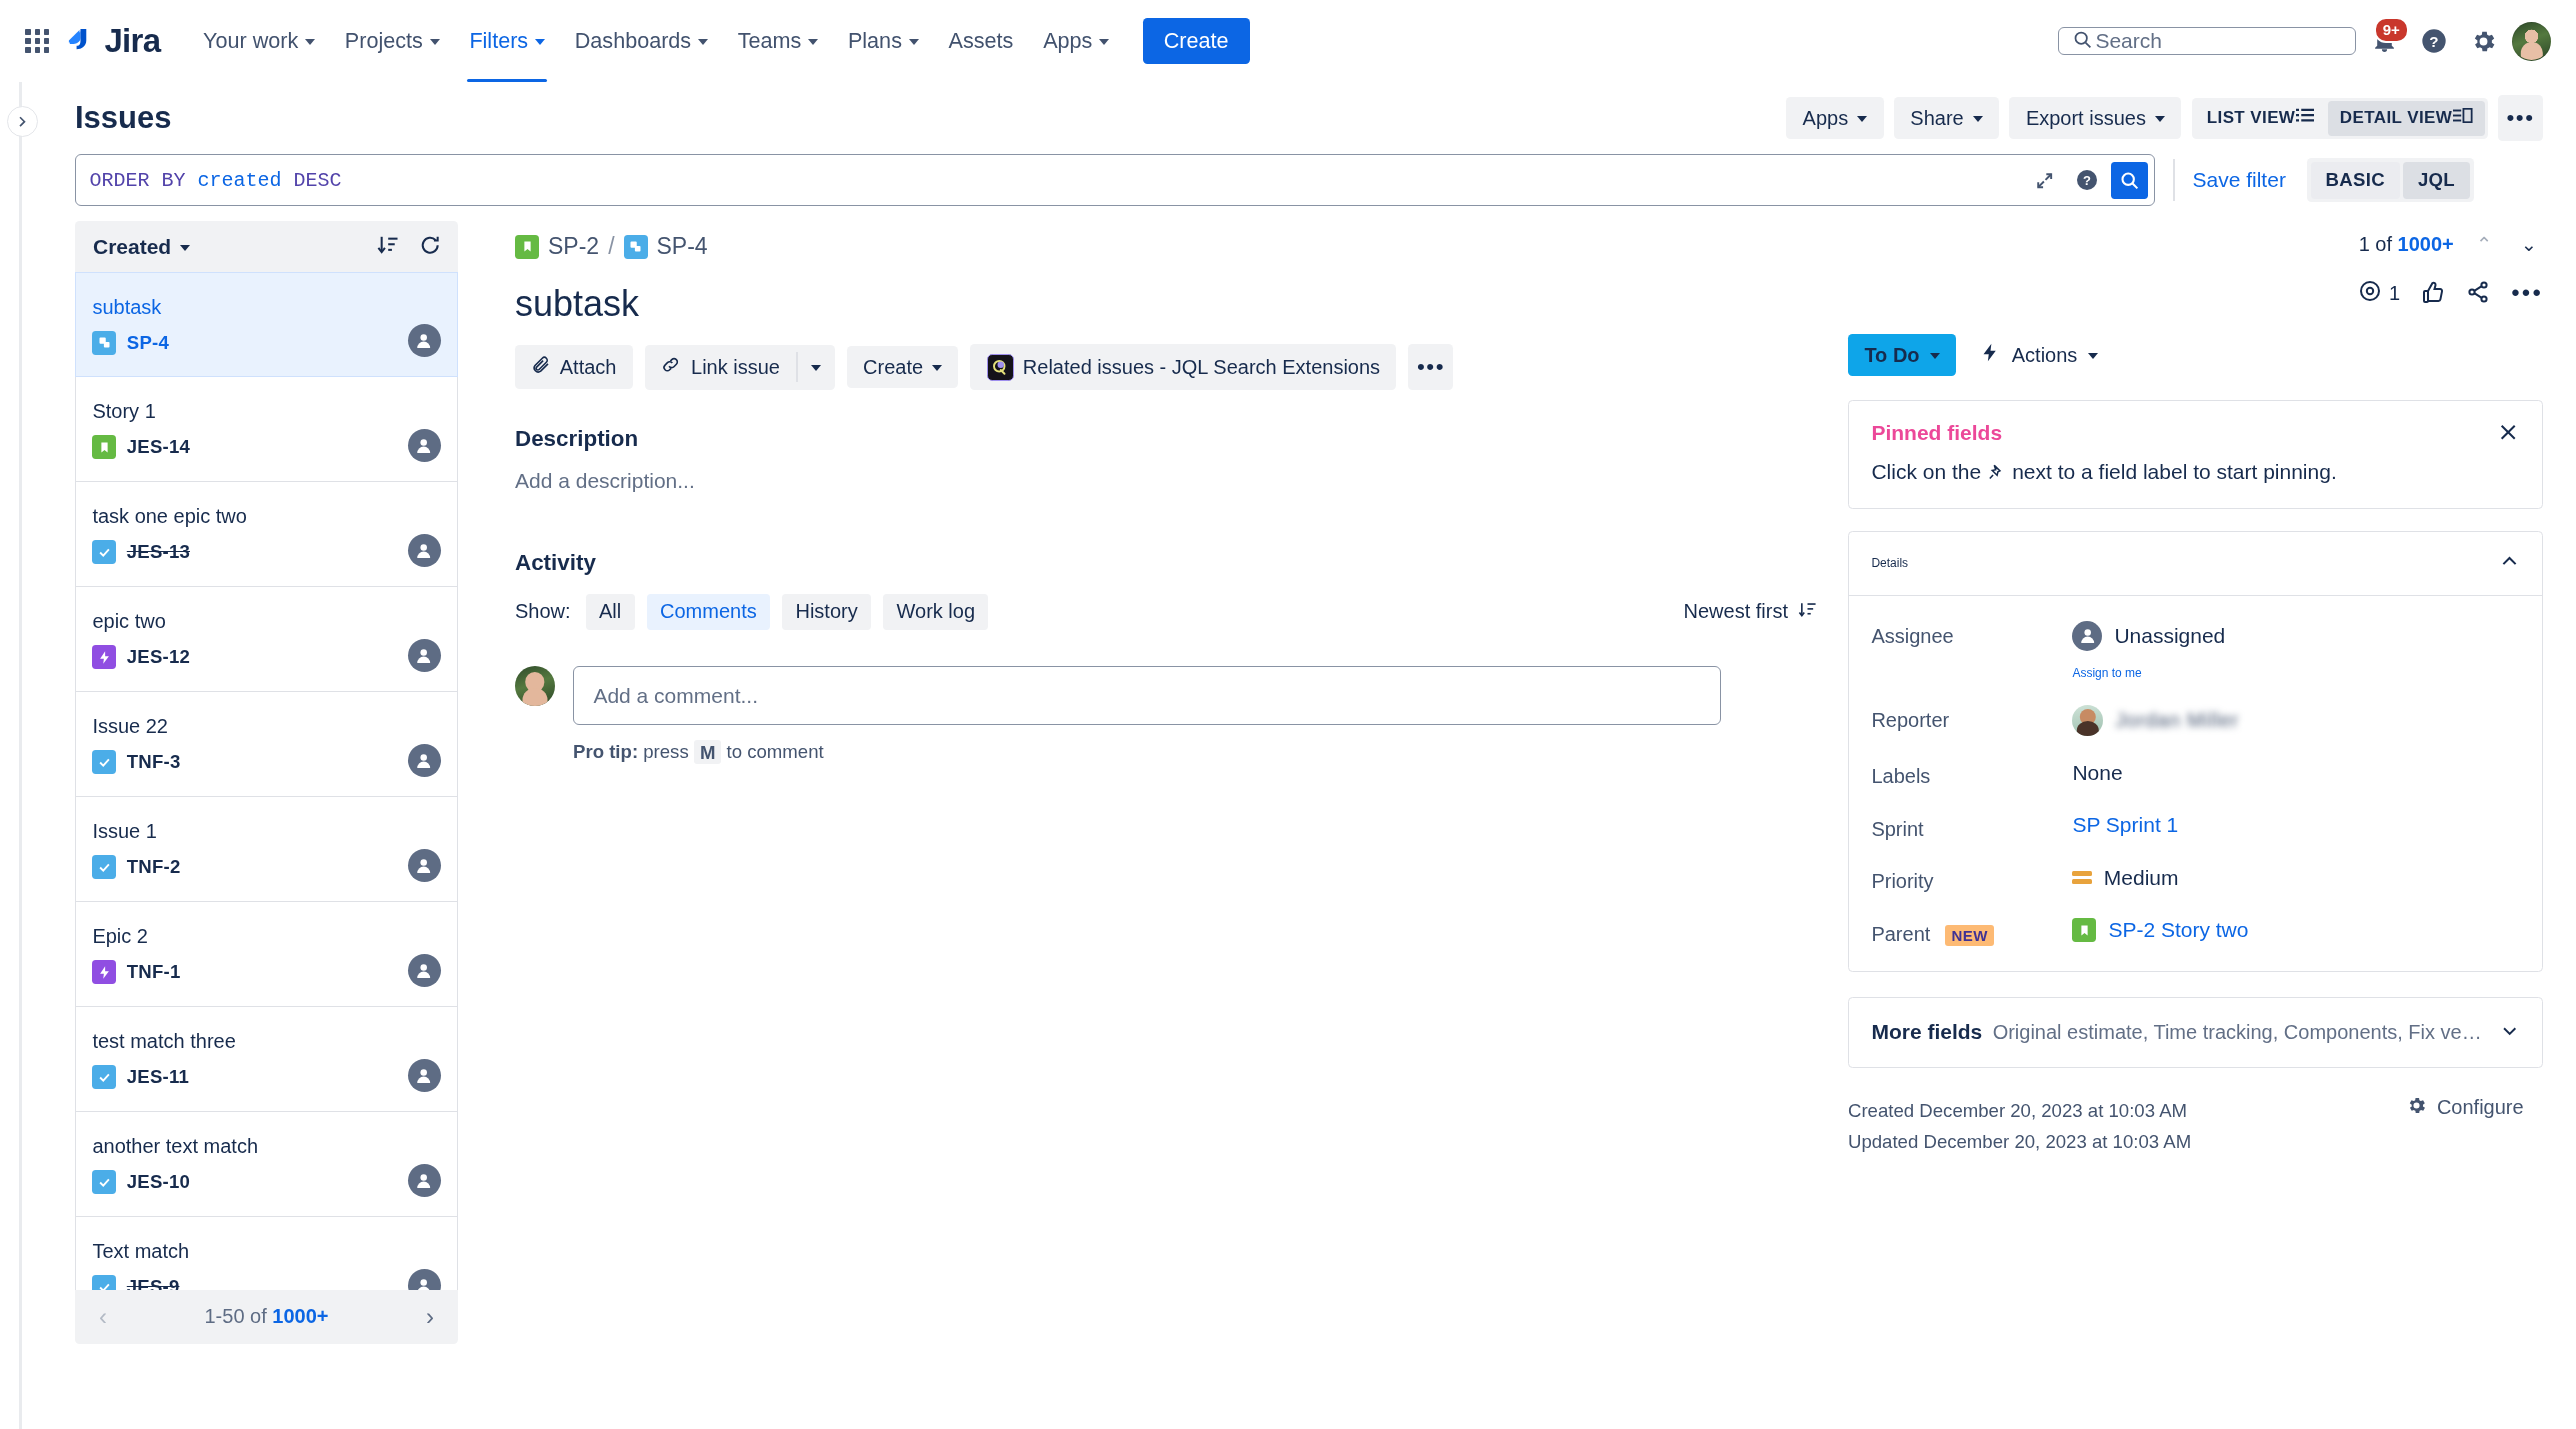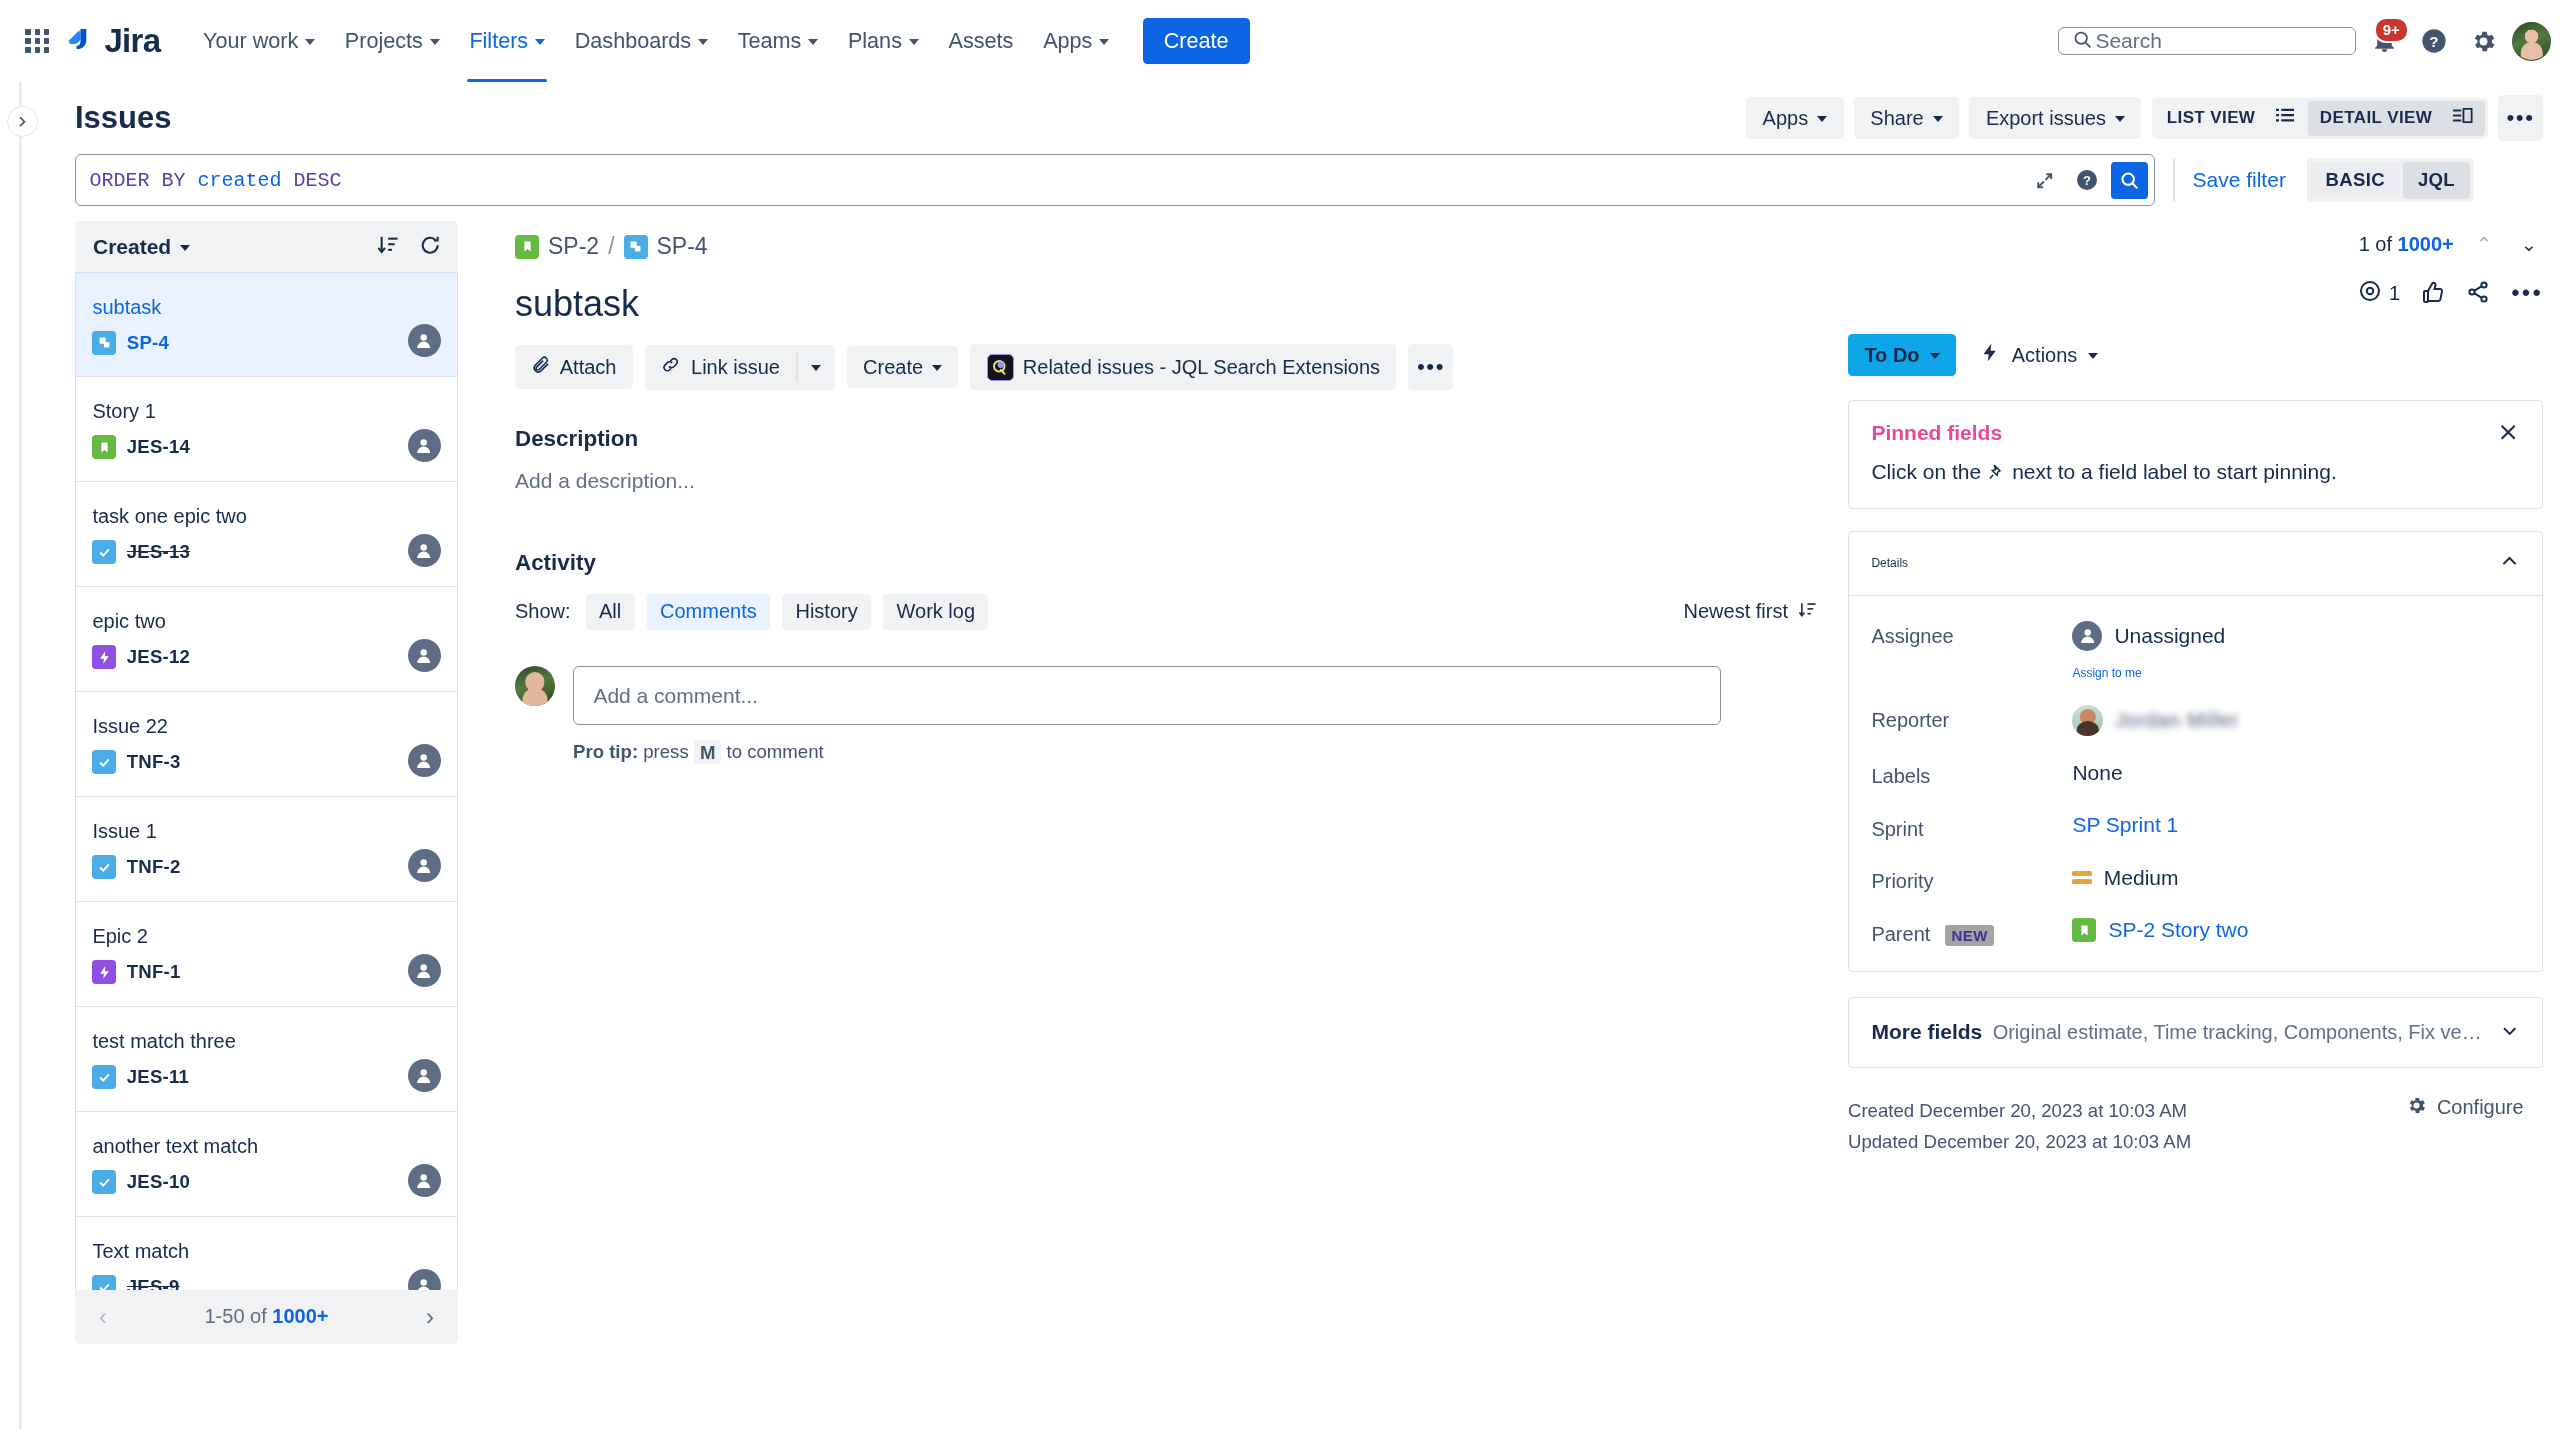--- a/index.html
+++ b/index.html
@@ -98,21 +98,21 @@
   }
   .head-actions { margin-left: auto; display: flex; align-items: center; gap: 10.4px; }
   .btn {
     background: #F1F2F4; border: none; border-radius: 4.5px; font-size: 20px; color: #172B4D;
     padding: 9.7px 16.4px; cursor: pointer; display: flex; align-items: center; gap: 9px;
     font-family: inherit; white-space: nowrap;
   }
   .view-toggle { display: flex; background: #F1F2F4; border-radius: 4.5px; padding: 3px; gap: 1.5px; }
   .view-toggle .vt {
     font-size: 17px; font-weight: 700; letter-spacing: 0.4px; padding: 7.5px 12px;
-    border-radius: 3.7px; cursor: pointer; display: flex; align-items: center; gap: 21px;
+    border-radius: 3.7px; cursor: pointer; display: flex; align-items: center; gap: 1px;
     color: #172B4D; background: transparent; border: none; font-family: inherit;
   }
   .view-toggle .vt.active { background: #DCDFE4; }
   .more-btn { width: 45px; justify-content: center; font-size: 22.4px; letter-spacing: 1.5px; padding: 9.7px 0; }
 
   
   .jql-row { display: flex; align-items: center; padding: 6px 33px 4.5px 75px; gap: 0; }
   .jql-field {
     flex: 1; height: 52px; border: 1.5px solid #8993A4; border-radius: 6px; background: #fff;
     display: flex; align-items: center; padding: 0 6px 0 13.4px; gap: 7.5px; max-width: 2080px;
@@ -276,21 +276,21 @@
   }
   .reporter-avatar::after{
     content:""; position:absolute; left:50%; top:52%; transform:translateX(-50%);
     width:22.4px;height:19.4px;border-radius:50% 50% 28% 28%;background:#4A3329;
   }
   .blurred {
     filter: blur(3.7px); color: #44546F; font-size: 20px; user-select: none;
     letter-spacing: 0.7px;
   }
   .new-tag {
-    background: #a3a3a3; color: #403294; font-size: 15px; font-weight: 700; border-radius: 3px;
+    background: #fdba74; color: #403294; font-size: 15px; font-weight: 700; border-radius: 3px;
     padding: 2.2px 6.7px; margin-left: 9px; letter-spacing: 0.4px; vertical-align: middle;
   }
   .priority-icon { width: 19.4px; height: 16.4px; position: relative; flex: 0 0 19.4px; }
   .priority-icon i { position: absolute; left: 0; width: 19.4px; height: 4.5px; background: #E8A33D; border-radius: 1.5px; }
   .priority-icon i:first-child { top: 1.5px; }
   .priority-icon i:last-child { top: 9.7px; }
   .more-fields {
     border: 0.7px solid #DFE1E6; border-radius: 4.5px; margin-top: 25px; padding: 22.4px;
     display: flex; align-items: center; cursor: pointer;
   }

